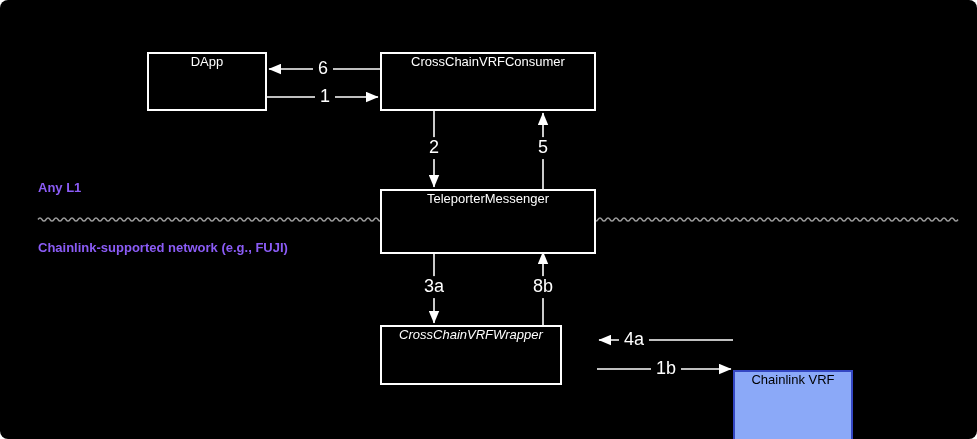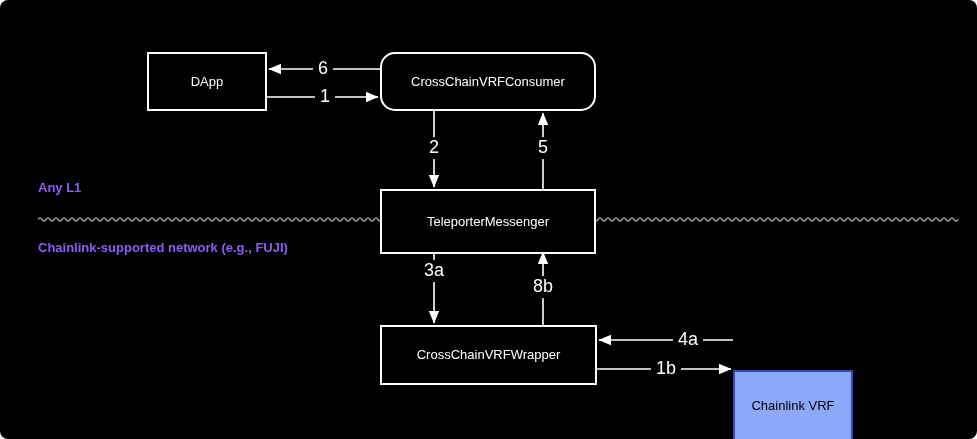--- a/index.html
+++ b/index.html
@@ -22,37 +22,37 @@
     top: 0;
     width: 977px;
     height: 439px;
   }
   .node {
     position: absolute;
     background: #000000;
     border: 2px solid #ffffff;
     color: #ffffff;
     display: flex;
-    align-items: center;
+    align-items: flex-start;
     justify-content: center;
     font-size: 13px;
     line-height: 1.2;
     text-align: center;
     box-sizing: border-box;
     white-space: nowrap;
   }
   .node.chainlink {
     background: #8ba9f8;
     border-color: #3346c2;
     color: #000000;
   }
   .node-dapp       { left: 147px; top: 52px;  width: 120px; height: 59px; }
-  .node-consumer   { left: 380px; top: 52px;  width: 216px; height: 59px; border-radius: 15px; }
+  .node-consumer   { left: 380px; top: 52px;  width: 216px; height: 59px; }
   .node-teleporter { left: 380px; top: 189px; width: 216px; height: 65px; }
-  .node-wrapper    { left: 380px; top: 325px; width: 217px; height: 60px; }
+  .node-wrapper    { left: 380px; top: 325px; width: 182px; height: 60px; font-style: italic; }
   .node-chainlink  { left: 733px; top: 325px; width: 120px; height: 72px; margin-top: 45px; }
   .edge-label {
     position: absolute;
     transform: translate(-50%, -50%);
     background: #000000;
     color: #ffffff;
     font-size: 18px;
     line-height: 1.1;
     padding: 1px 5px;
     white-space: nowrap;
@@ -115,18 +115,18 @@
     <span>CrossChainVRFWrapper</span>
   </div>
   <div class="node chainlink node-chainlink">
     <span>Chainlink VRF</span>
   </div>
 
   <div class="edge-label" style="left:323px; top:69px">6</div>
   <div class="edge-label" style="left:325px; top:97px">1</div>
   <div class="edge-label" style="left:434px; top:148px">2</div>
   <div class="edge-label" style="left:543px; top:148px">5</div>
-  <div class="edge-label" style="left:434px; top:271px">3a</div>
+  <div class="edge-label" style="left:434px; top:287px">3a</div>
   <div class="edge-label" style="left:543px; top:287px">8b</div>
-  <div class="edge-label" style="left:688px; top:340px">4a</div>
+  <div class="edge-label" style="left:634px; top:340px">4a</div>
   <div class="edge-label" style="left:666px; top:369px">1b</div>
 
 </div>
 
 </body></html>

